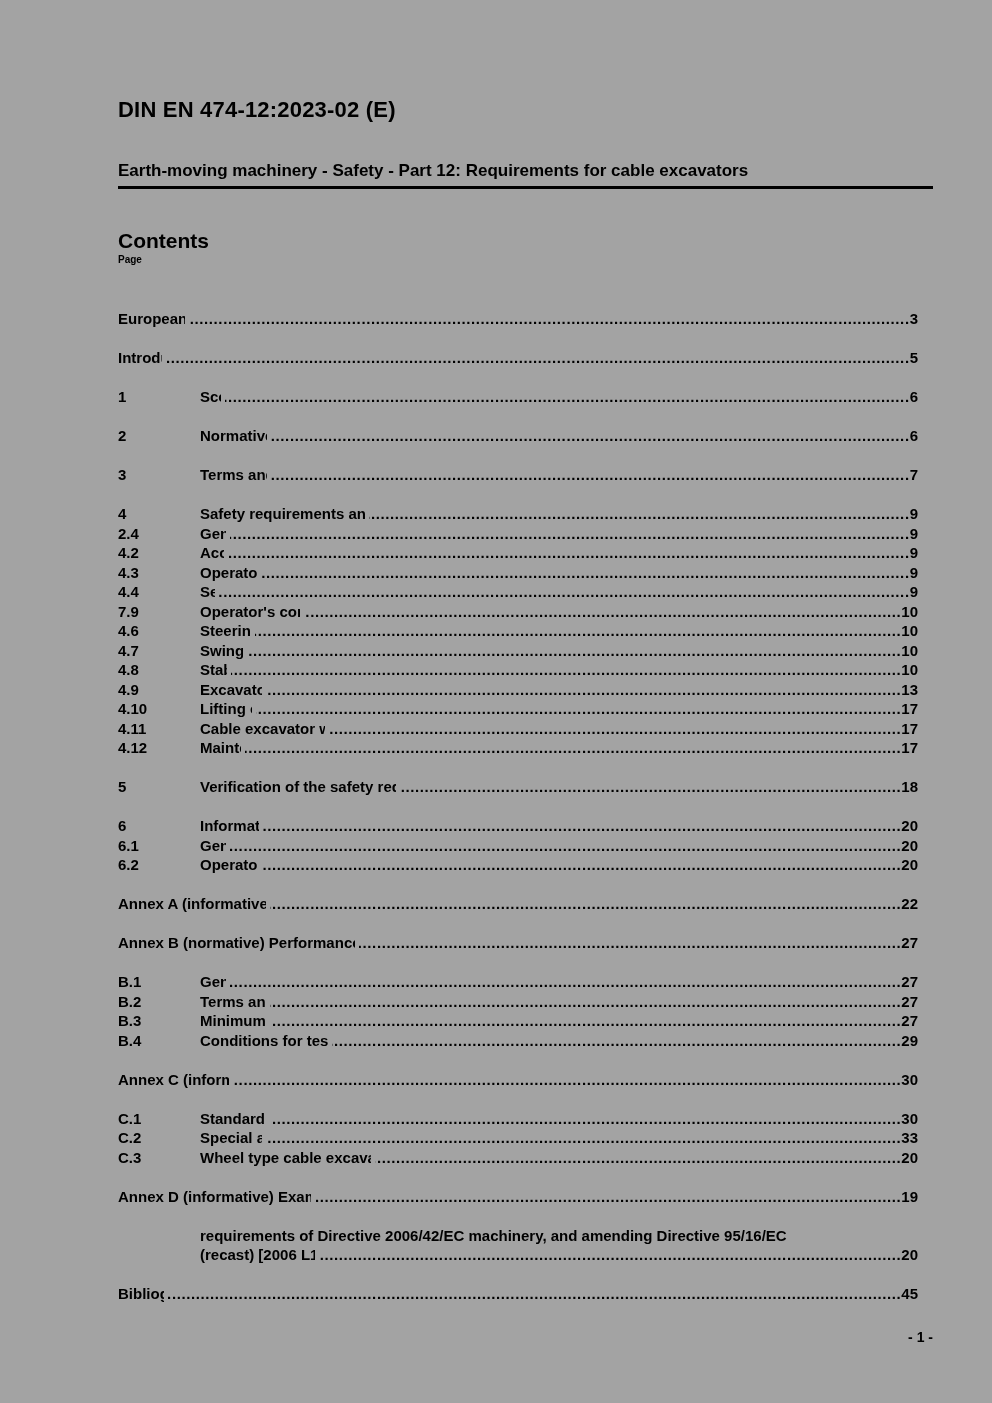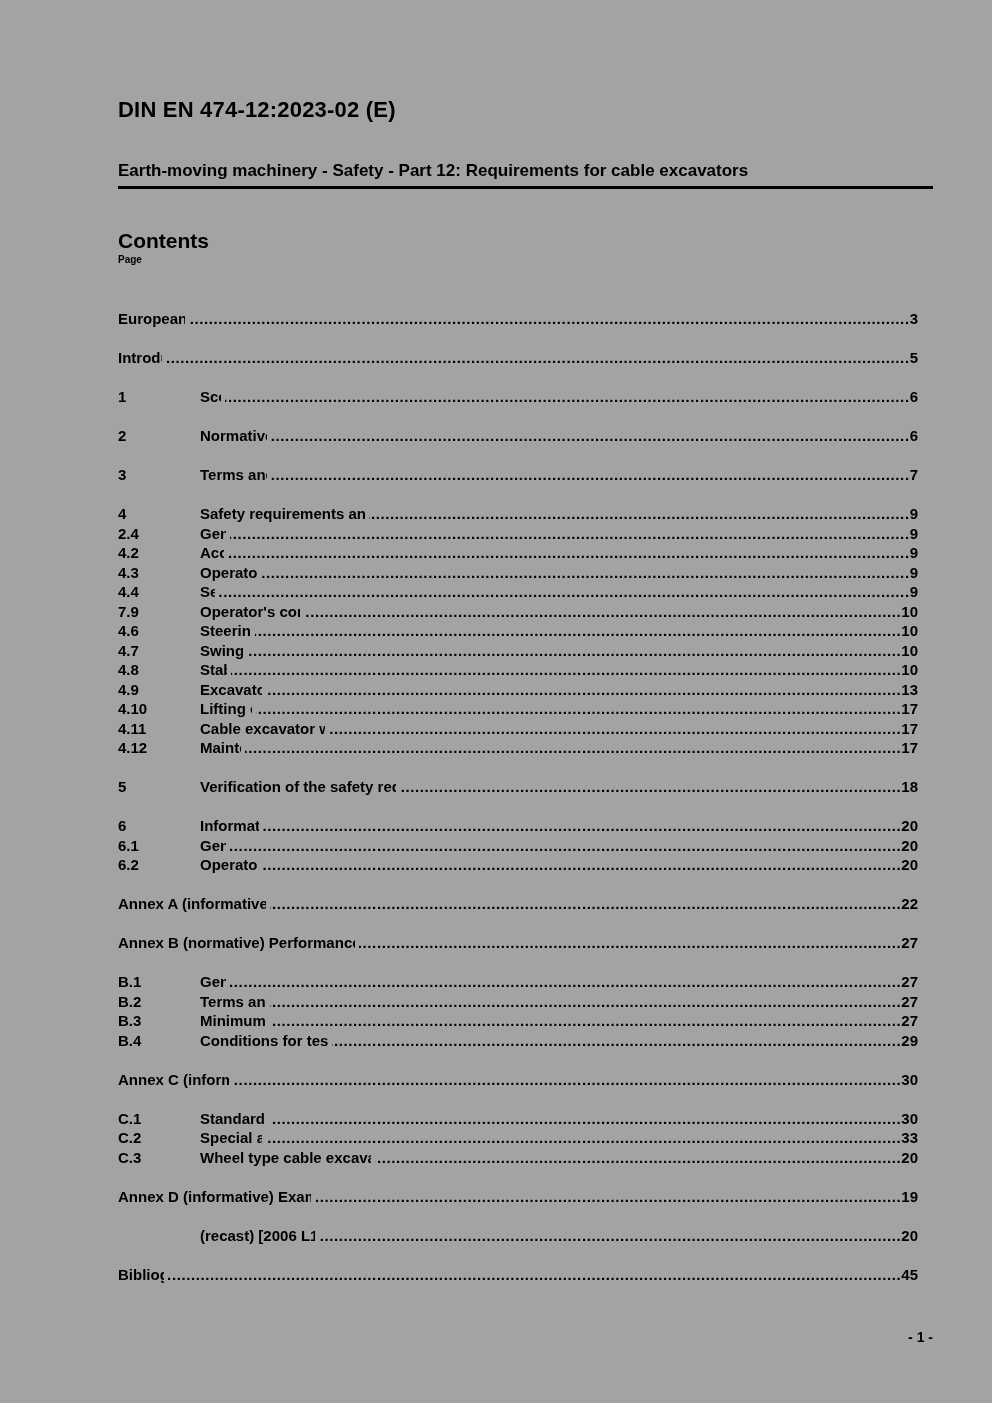--- a/index.html
+++ b/index.html
@@ -336,20 +336,23 @@
       </div>
       <div class="toc-entry gap">
         <div class="toc-row">
           <span class="toc-title">Annex D (informative) Examples of free-fall operation and activation</span>
           <span class="toc-leader"></span>
           <span class="toc-page">19</span>
         </div>
       </div>
       <div class="toc-entry gap">
         <div class="toc-row cont">
+          <span class="toc-title">requirements of Directive 2006/42/EC machinery, and amending Directive 95/16/EC</span>
+        </div>
+        <div class="toc-row cont">
           <span class="toc-title">(recast) [2006 L157] aimed to be covered</span>
           <span class="toc-leader"></span>
           <span class="toc-page">20</span>
         </div>
       </div>
       <div class="toc-entry gap">
         <div class="toc-row">
           <span class="toc-title">Bibliography</span>
           <span class="toc-leader"></span>
           <span class="toc-page">45</span>

